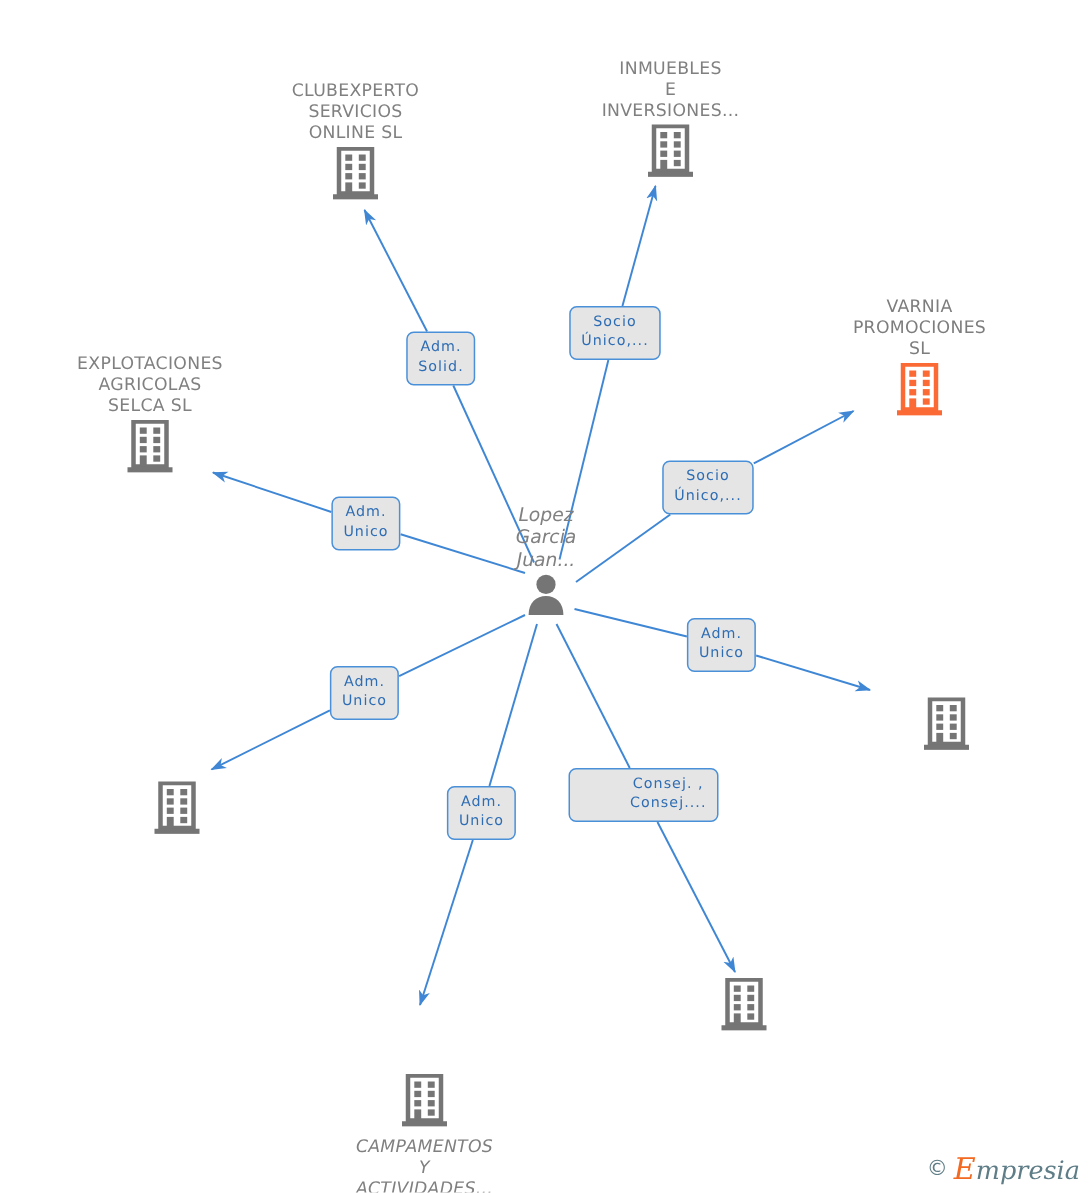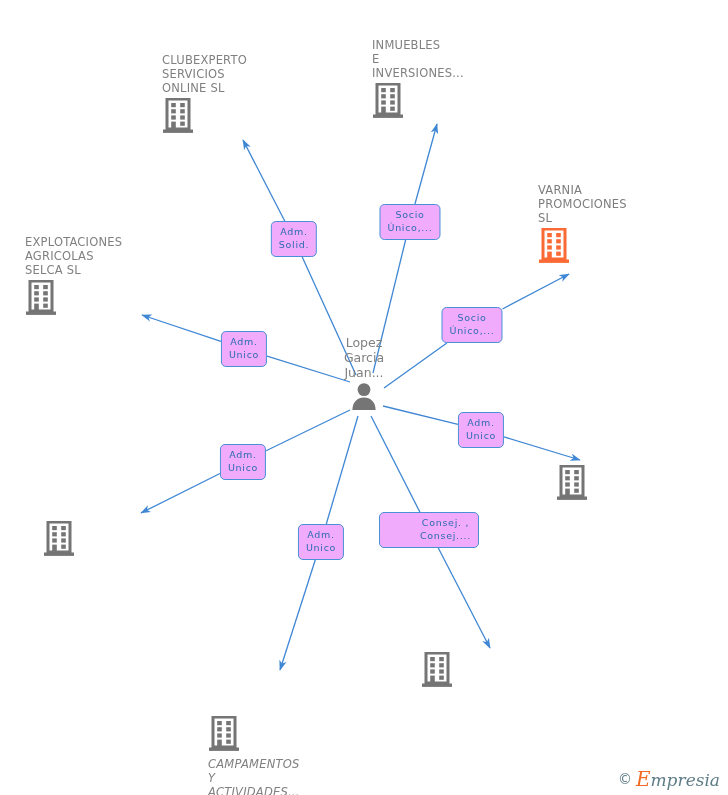--- a/index.html
+++ b/index.html
@@ -28,62 +28,65 @@
     left: 0;
     top: 0;
     width: 728px;
     height: 795px;
     pointer-events: none;
   }
   .node {
     position: absolute;
     width: 150px;
     margin-left: -75px;
+    text-align: center;
     line-height: 14px;
   }
   .node .node-label {
     display: block;
     font-size: 11.5px;
     color: #808080;
     letter-spacing: 0.2px;
     white-space: pre-line;
   }
   .node.highlight .node-label {
     color: #7d7d7d;
+    margin-top: 14px;
   }
   .node .node-icon {
     display: block;
     margin: 0 auto;
   }
   .node.label-above .node-icon { margin-top: 3px; }
   .node.label-below .node-label { margin-top: 3px; }
 
   .person-node {
     position: absolute;
     width: 130px;
     margin-left: -65px;
     text-align: center;
     line-height: 15px;
+    font-style: italic;
   }
   .person-node .person-label {
     display: block;
     font-size: 12.5px;
     color: #808080;
     white-space: pre-line;
   }
   .person-node .person-icon {
     display: block;
     margin: 1px auto 0 auto;
   }
 
   .edge-label {
     position: absolute;
     border: 1px solid #4a90d9;
     border-radius: 5px;
-    background: #f0abfc;
+    background: #e5e5e5;
     color: #2e6db4;
     font-size: 9.5px;
     line-height: 12.5px;
     letter-spacing: 0.7px;
     text-align: center;
     padding: 4px 7px 5px 7px;
     white-space: pre-line;
     box-sizing: border-box;
     transform: translate(-50%, -50%);
   }

